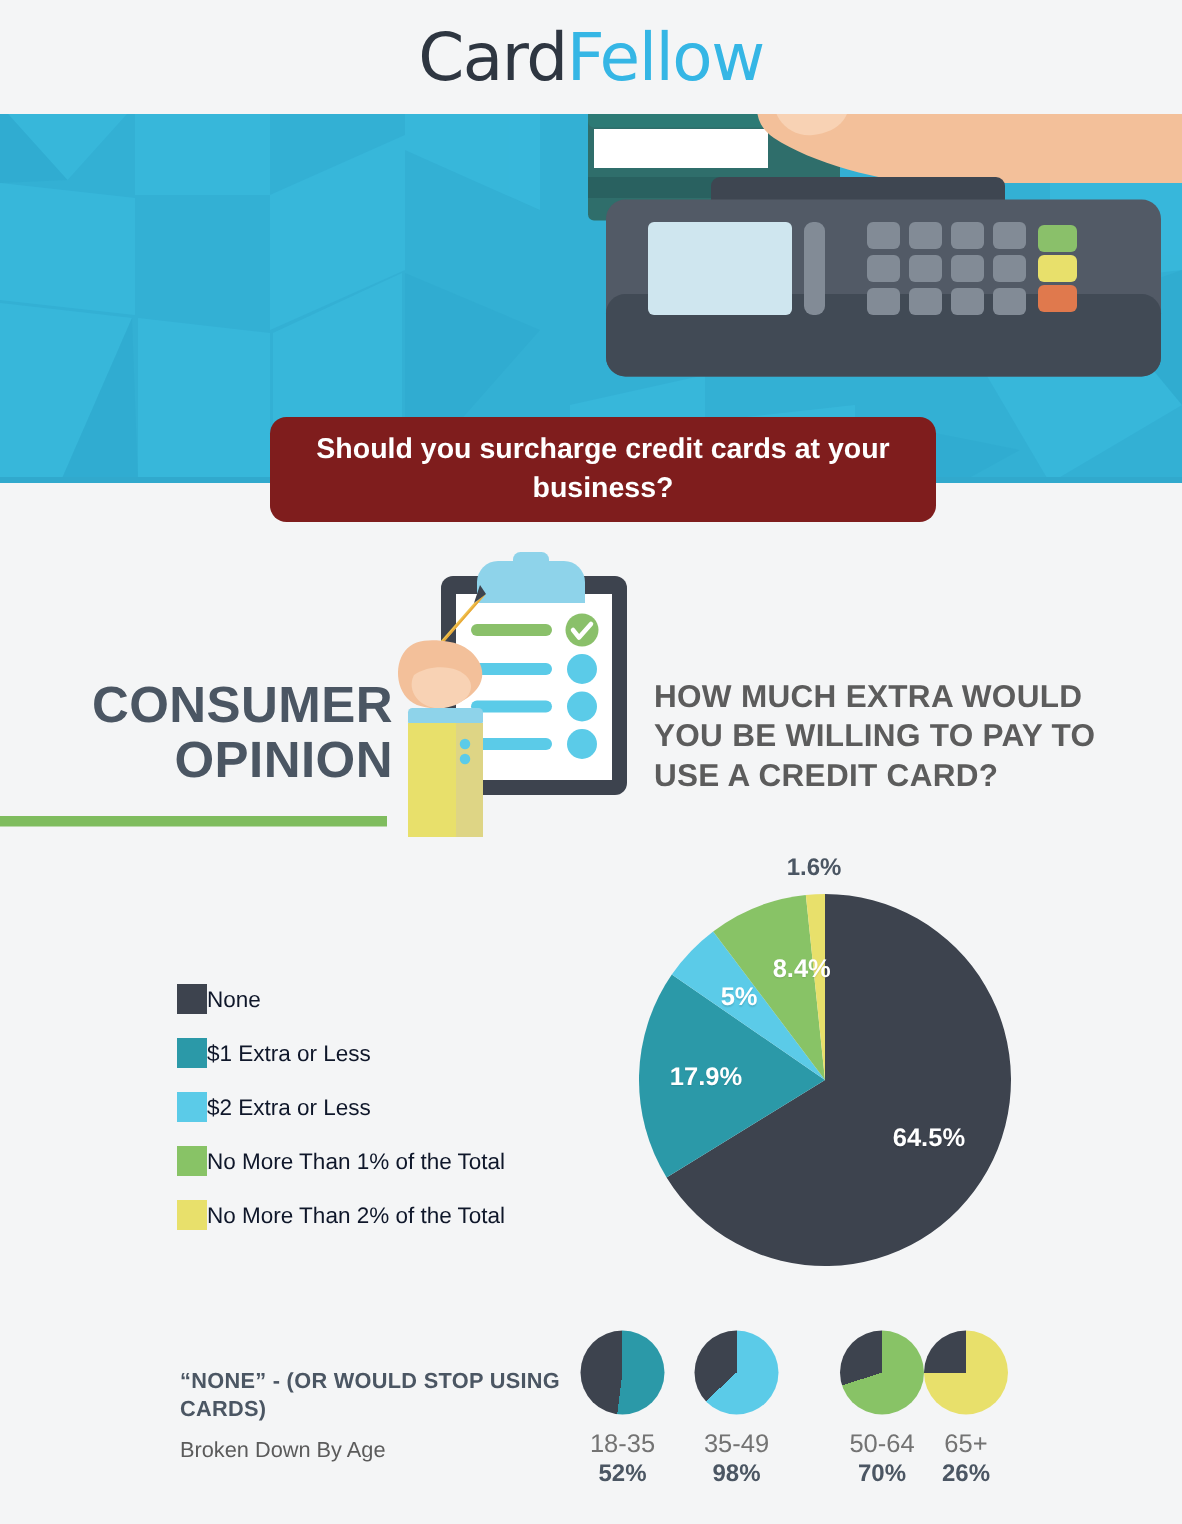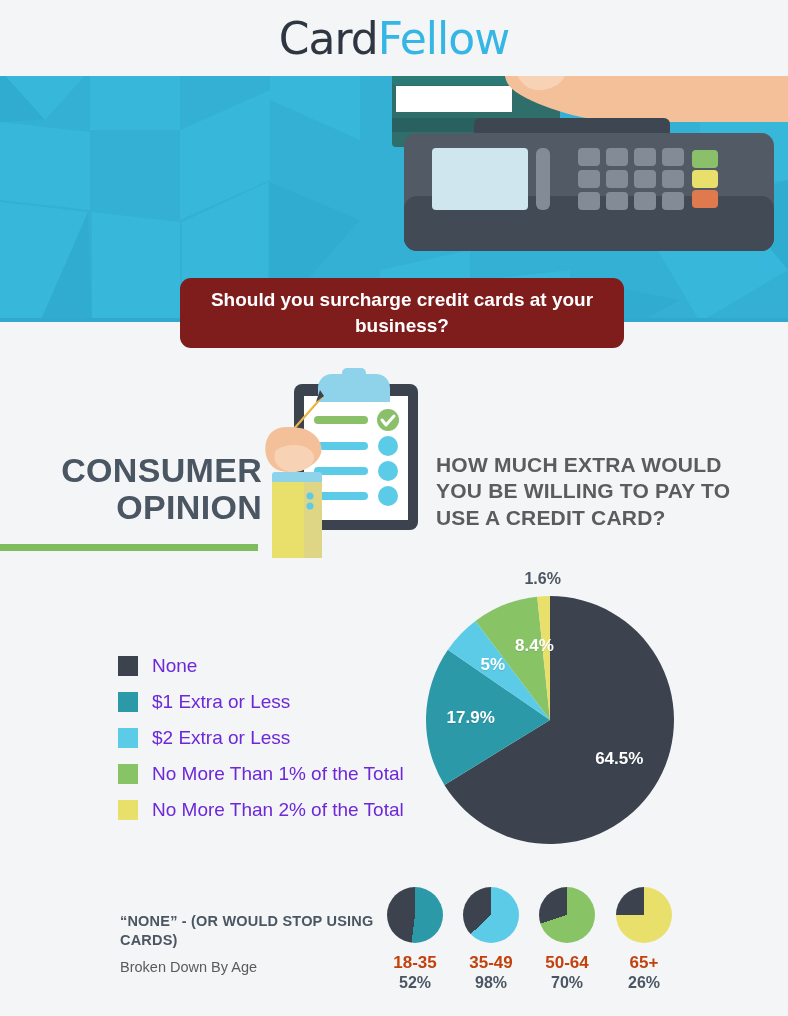--- a/index.html
+++ b/index.html
@@ -145,23 +145,22 @@
     font-weight: bold;
     line-height: 1.25;
     letter-spacing: 0.2px;
   }
 
   
   .legend { position: absolute; top: 648px; left: 118px; }
   .legend-row { display: flex; align-items: center; height: 36px; }
   .swatch { width: 20px; height: 20px; flex: 0 0 20px; }
   .legend-label {
-    margin-left: 14px;
-    color: #6d28d9;
-    font-size: 19px;
+    color: #0f172a;
+    font-size: 15px;
     font-weight: 400;
     white-space: nowrap;
   }
 
   
   .pie-wrap { position: absolute; top: 595px; left: 425px; width: 250px; height: 250px; }
   .pie-label {
     position: absolute;
     color: #ffffff;
     font-size: 17px;
@@ -197,23 +196,23 @@
   }
 
   .age-group {
     position: absolute;
     width: 76px;
     text-align: center;
   }
   .age-pie { width: 56px; height: 56px; margin: 0 auto; border-radius: 50%; }
   .age-name {
     margin-top: 10px;
-    color: #c2410c;
+    color: #737373;
     font-size: 17px;
-    font-weight: 700;
+    font-weight: 400;
   }
   .age-pct {
     margin-top: 1px;
     color: #4b5663;
     font-size: 16px;
     font-weight: bold;
   }
 </style>
 </head>
 <body>
@@ -393,21 +392,21 @@
 <div class="age-group" style="top:887px; left:377px;">
   <div class="age-pie" id="agepie0" style="background: conic-gradient(rgb(43, 153, 168) 0deg, rgb(43, 153, 168) 187.2deg, rgb(61, 67, 78) 187.2deg, rgb(61, 67, 78) 360deg);"></div>
   <div class="age-name">18-35</div>
   <div class="age-pct">52%</div>
 </div>
 <div class="age-group" style="top:887px; left:453px;">
   <div class="age-pie" id="agepie1" style="background: conic-gradient(rgb(91, 203, 232) 0deg, rgb(91, 203, 232) 226.8deg, rgb(61, 67, 78) 226.8deg, rgb(61, 67, 78) 360deg);"></div>
   <div class="age-name">35-49</div>
   <div class="age-pct">98%</div>
 </div>
-<div class="age-group" style="top:887px; left:529px;">
+<div class="age-group" style="top:887px; left:550px;">
   <div class="age-pie" id="agepie2" style="background: conic-gradient(rgb(136, 195, 102) 0deg, rgb(136, 195, 102) 252deg, rgb(61, 67, 78) 252deg, rgb(61, 67, 78) 360deg);"></div>
   <div class="age-name">50-64</div>
   <div class="age-pct">70%</div>
 </div>
 <div class="age-group" style="top:887px; left:606px;">
   <div class="age-pie" id="agepie3" style="background: conic-gradient(rgb(232, 224, 107) 0deg, rgb(232, 224, 107) 270deg, rgb(61, 67, 78) 270deg, rgb(61, 67, 78) 360deg);"></div>
   <div class="age-name">65+</div>
   <div class="age-pct">26%</div>
 </div>
 

